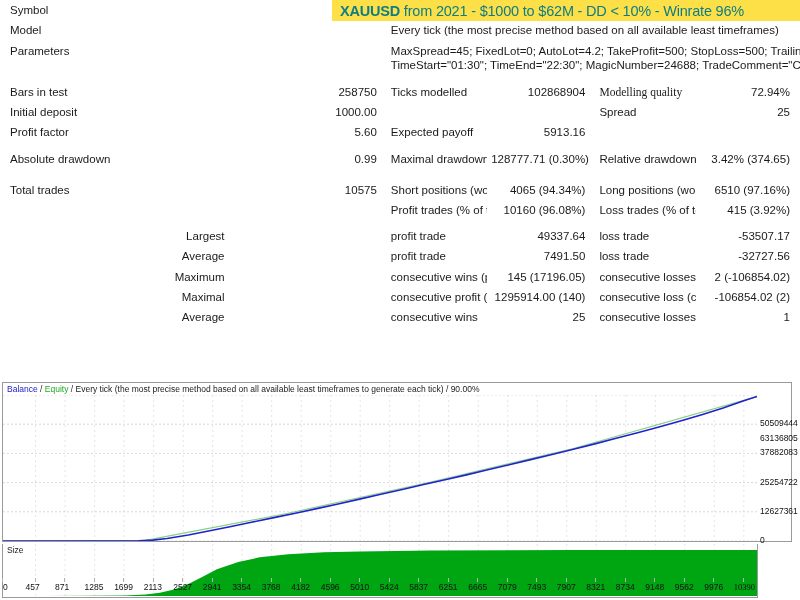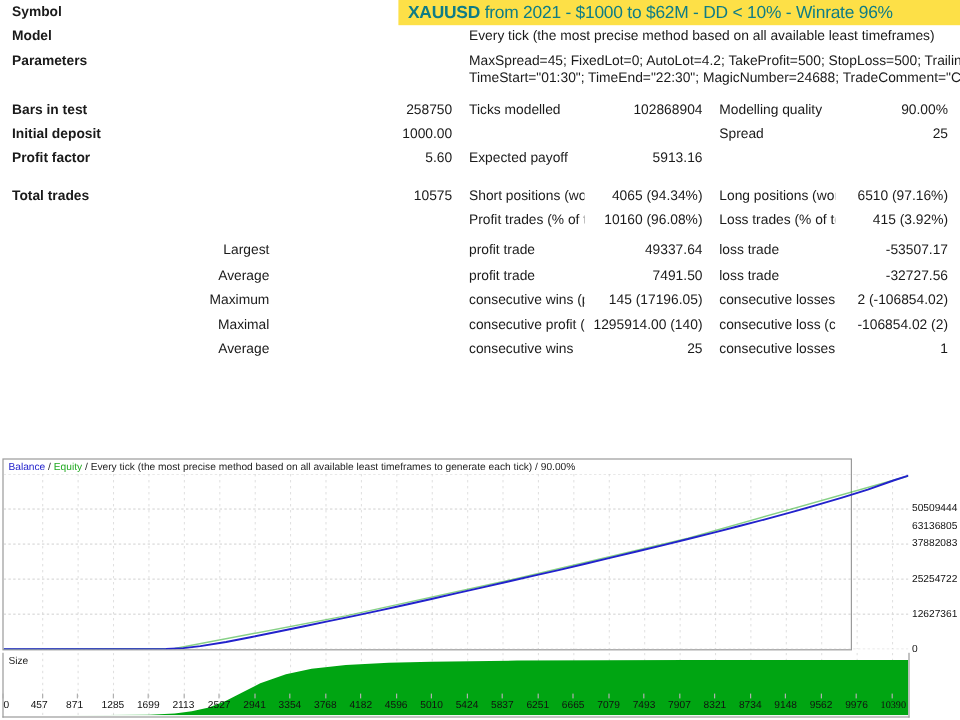--- a/index.html
+++ b/index.html
@@ -18,21 +18,21 @@
     border-collapse:collapse;
     table-layout:fixed;
   }
   #report td{
     padding:3px 6px 3px 4px;
     vertical-align:top;
     line-height:1.25;
     white-space:nowrap;
     overflow:hidden;
   }
-  .c1{width:105px;text-align:left;padding-left:10px !important;font-weight:bold;}
+  .c1{width:105px;text-align:left;padding-left:10px !important;}
   .c1r{width:105px;text-align:right;}
   .c2{width:70px;text-align:right;}
   .c3{width:205px;text-align:left;padding-left:8px !important;}
   .c4{width:125px;text-align:right;}
   .c5{width:180px;text-align:left;padding-left:8px !important;}
   .c6{width:115px;text-align:right;padding-right:10px !important;}
   .param{line-height:1.45;}
   .two-line{line-height:1.2;white-space:normal !important;}
 
   
@@ -57,21 +57,21 @@
 
   
   #chartwrap{
     position:absolute;
     left:0px;top:382px;
     width:800px;height:218px;
   }
   #chartbox{
     position:absolute;
     left:2px;top:0px;
-    width:708px;height:160px;
+    width:790px;height:160px;
     border:1px solid #9a9a9a;
     box-sizing:border-box;
     background:#ffffff;
   }
   #chartlegend{
     position:absolute;left:4px;top:1px;
     font-size:8.5px;color:#222;white-space:nowrap;
     z-index:3;
   }
   #chartlegend .bal{color:#2222cc;}
@@ -136,38 +136,46 @@
       <div>MaxSpread=45; FixedLot=0; AutoLot=4.2; TakeProfit=500; StopLoss=500; Trailing=8; StartTrailing=40; Slippage=5;</div>
       <div>TimeStart="01:30"; TimeEnd="22:30"; MagicNumber=24688; TradeComment="Cyborg Scalper";</div>
     </td>
   </tr>
 
   <tr>
     <td class="c1" style="padding-top:9px;">Bars in test</td>
     <td class="c2" style="padding-top:9px;">258750</td>
     <td class="c3" style="padding-top:9px;">Ticks modelled</td>
     <td class="c4" style="padding-top:9px;">102868904</td>
-    <td class="c5" style="padding-top:9px;">Modelling quality</td>
-    <td class="c6" style="padding-top:9px;">90.00%</td>
+    <td class="c5" style="padding-top:9px;font-family:Liberation Serif, serif;">Modelling quality</td>
+    <td class="c6" style="padding-top:9px;">72.94%</td>
   </tr>
   <tr>
     <td class="c1">Initial deposit</td>
     <td class="c2">1000.00</td>
     <td class="c3"></td>
     <td class="c4"></td>
     <td class="c5">Spread</td>
     <td class="c6">25</td>
   </tr>
   <tr>
     <td class="c1">Profit factor</td>
     <td class="c2">5.60</td>
     <td class="c3">Expected payoff</td>
     <td class="c4">5913.16</td>
     <td class="c5"></td>
     <td class="c6"></td>
+  </tr>
+  <tr>
+    <td class="c1 two-line" style="padding-top:9px;width:80px;">Absolute drawdown</td>
+    <td class="c2" style="padding-top:9px;">0.99</td>
+    <td class="c3" style="padding-top:9px;">Maximal drawdown</td>
+    <td class="c4" style="padding-top:9px;">128777.71 (0.30%)</td>
+    <td class="c5" style="padding-top:9px;">Relative drawdown</td>
+    <td class="c6" style="padding-top:9px;">3.42% (374.65)</td>
   </tr>
   <tr>
     <td class="c1" style="padding-top:14px;">Total trades</td>
     <td class="c2" style="padding-top:14px;">10575</td>
     <td class="c3" style="padding-top:14px;">Short positions (won %)</td>
     <td class="c4" style="padding-top:14px;">4065 (94.34%)</td>
     <td class="c5" style="padding-top:14px;">Long positions (won %)</td>
     <td class="c6" style="padding-top:14px;">6510 (97.16%)</td>
   </tr>
   <tr>

